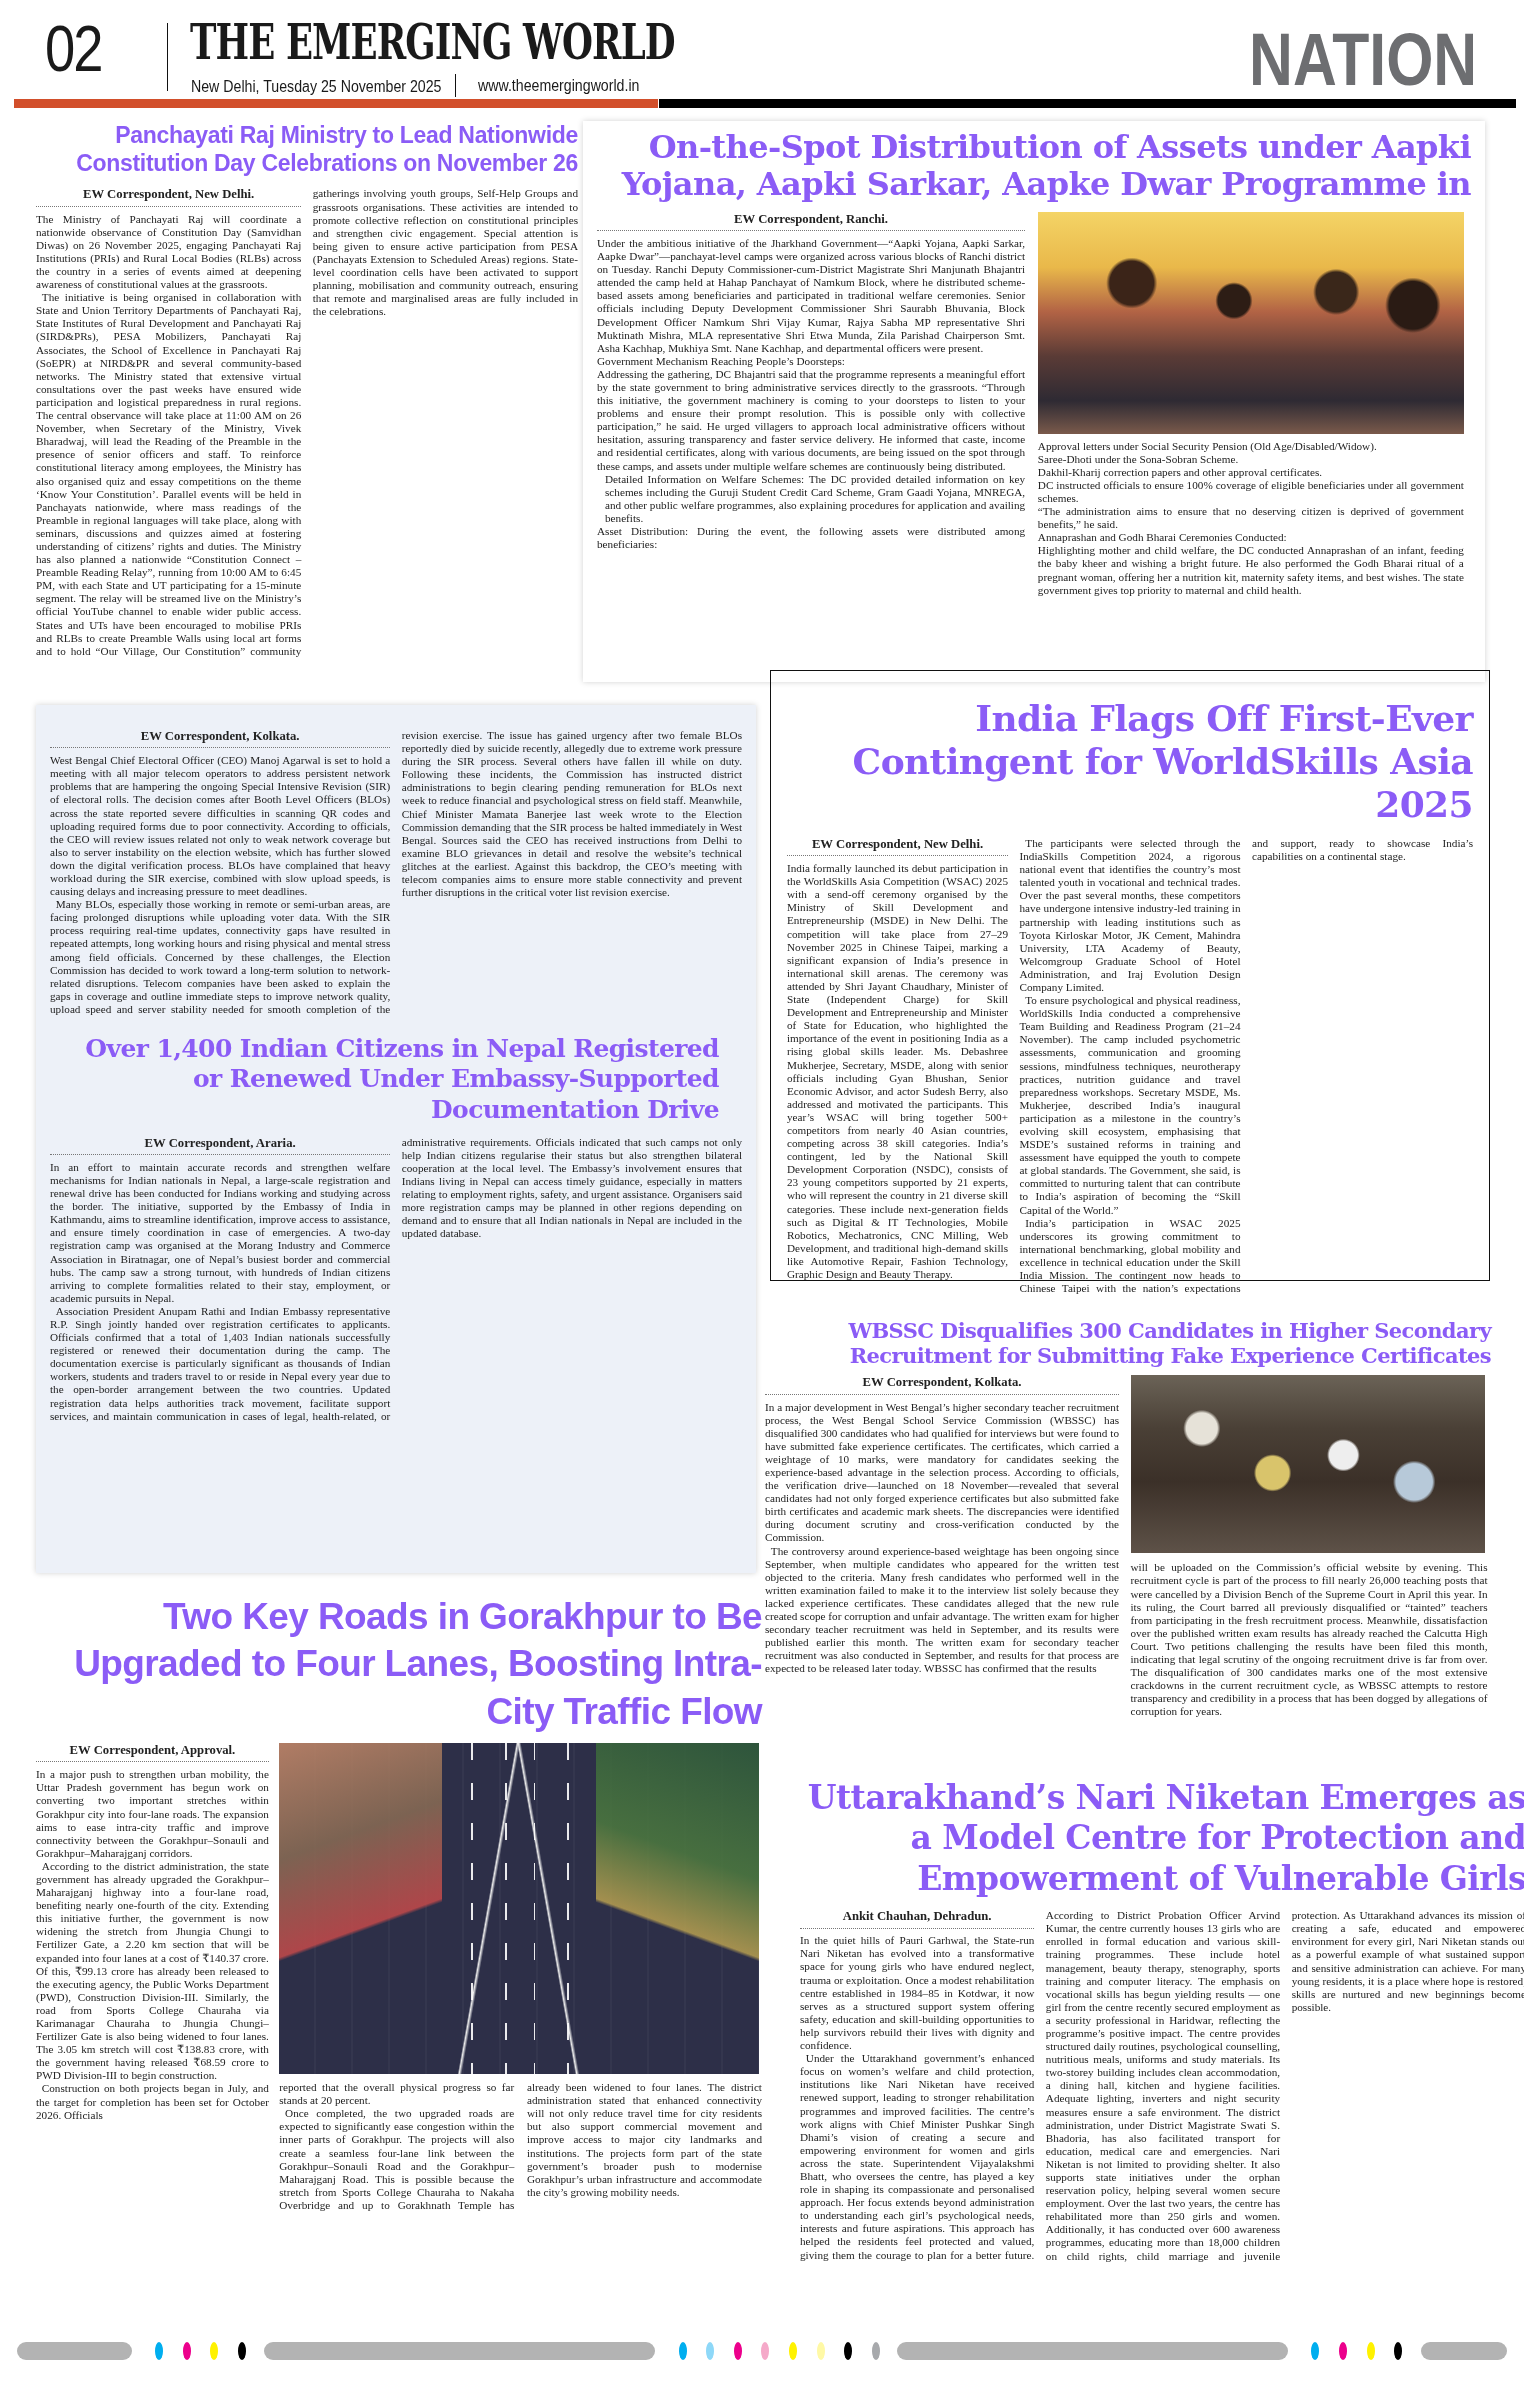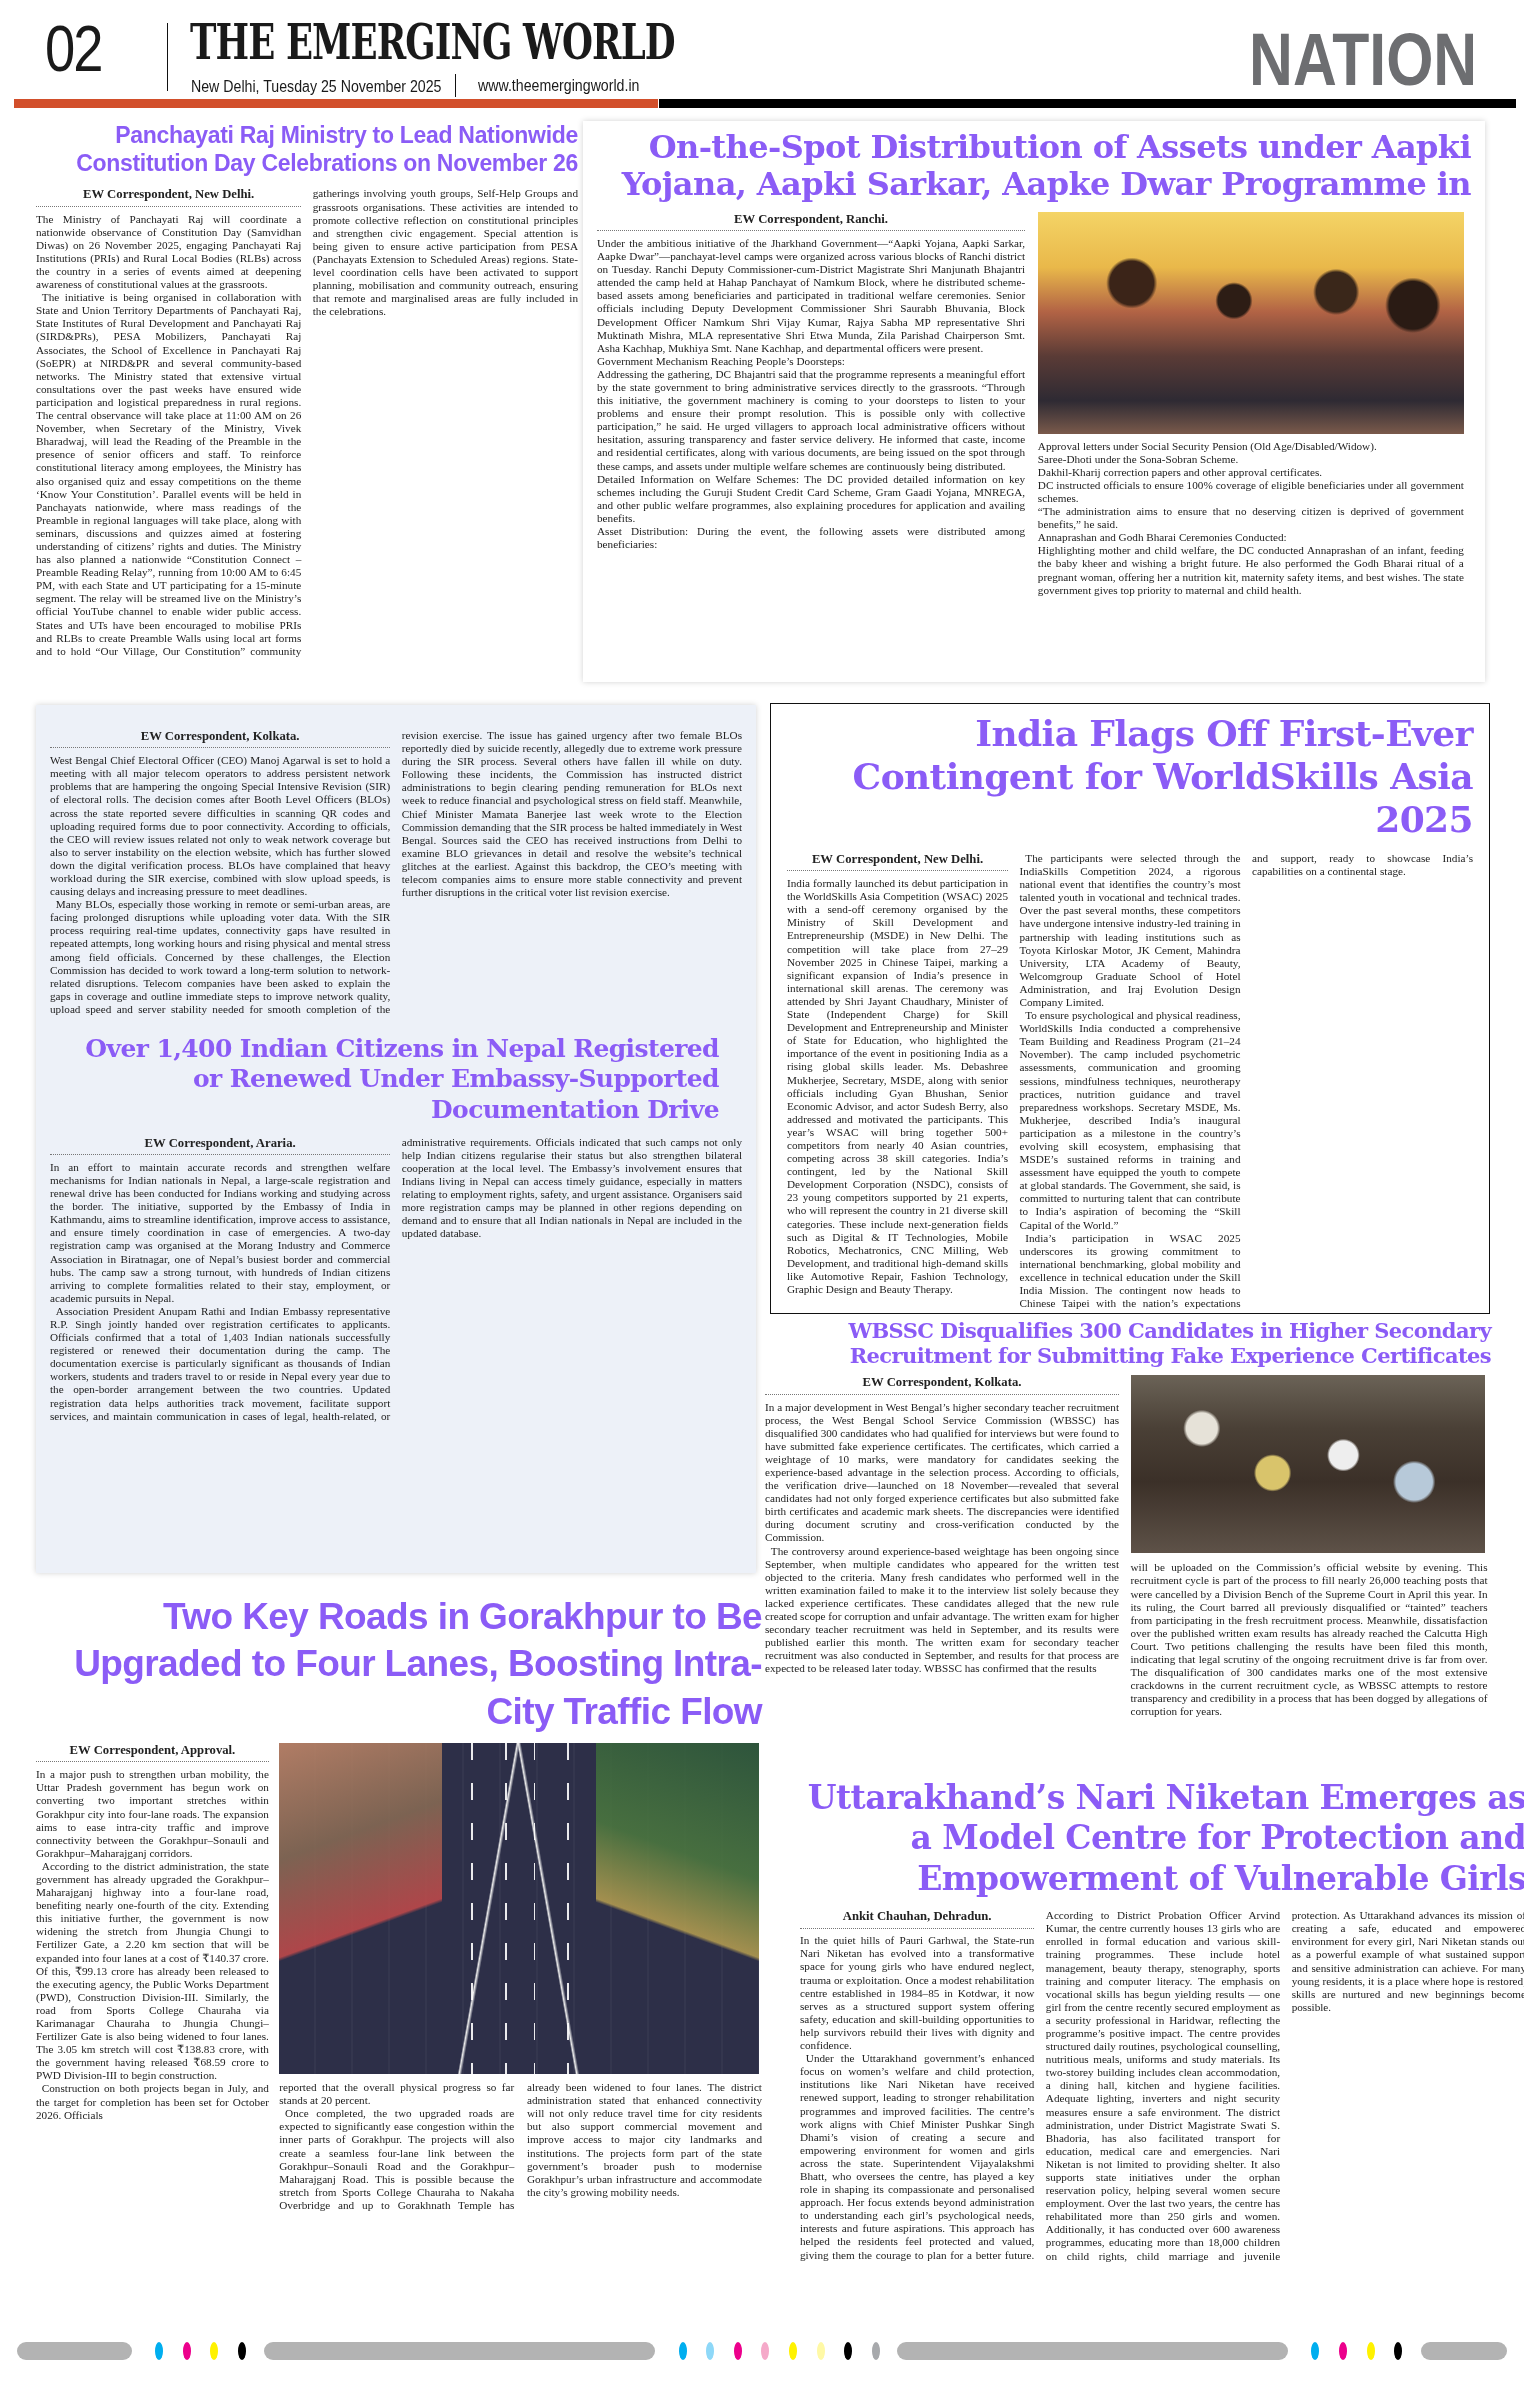--- a/index.html
+++ b/index.html
@@ -82,21 +82,21 @@
 </div>
 
 <div class="abs panel-shadow" style="left:583px; top:121px; width:902px; height:561px; padding:8px 14px;">
   <h2 class="headline" style="font-size:32px; line-height:1.15;">On-the-Spot Distribution of Assets under Aapki Yojana, Aapki Sarkar, Aapke Dwar Programme in</h2>
   <div style="display:flex; gap:12.7px; margin-top:9.2px;">
     <div class="body-text" style="width:429px;">
       <div class="byline">EW Correspondent, Ranchi.</div>
       <p>Under the ambitious initiative of the Jharkhand Government—“Aapki Yojana, Aapki Sarkar, Aapke Dwar”—panchayat-level camps were organized across various blocks of Ranchi district on Tuesday. Ranchi Deputy Commissioner-cum-District Magistrate Shri Manjunath Bhajantri attended the camp held at Hahap Panchayat of Namkum Block, where he distributed scheme-based assets among beneficiaries and participated in traditional welfare ceremonies. Senior officials including Deputy Development Commissioner Shri Saurabh Bhuvania, Block Development Officer Namkum Shri Vijay Kumar, Rajya Sabha MP representative Shri Muktinath Mishra, MLA representative Shri Etwa Munda, Zila Parishad Chairperson Smt. Asha Kachhap, Mukhiya Smt. Nane Kachhap, and departmental officers were present.</p>
       <p style="text-indent:0;">Government Mechanism Reaching People’s Doorsteps:</p>
       <p style="text-indent:0;">Addressing the gathering, DC Bhajantri said that the programme represents a meaningful effort by the state government to bring administrative services directly to the grassroots. “Through this initiative, the government machinery is coming to your doorsteps to listen to your problems and ensure their prompt resolution. This is possible only with collective participation,” he said. He urged villagers to approach local administrative officers without hesitation, assuring transparency and faster service delivery. He informed that caste, income and residential certificates, along with various documents, are being issued on the spot through these camps, and assets under multiple welfare schemes are continuously being distributed.</p>
-      <p style="text-indent:0;">Detailed Information on Welfare Schemes: The DC provided detailed information on key schemes including the Guruji Student Credit Card Scheme, Gram Gaadi Yojana, MNREGA, and other public welfare programmes, also explaining procedures for application and availing benefits.</p>
+      <p style="text-indent:0;margin-left:8px;">Detailed Information on Welfare Schemes: The DC provided detailed information on key schemes including the Guruji Student Credit Card Scheme, Gram Gaadi Yojana, MNREGA, and other public welfare programmes, also explaining procedures for application and availing benefits.</p>
       <p style="text-indent:0;">Asset Distribution: During the event, the following assets were distributed among beneficiaries:</p>
     </div>
     <div style="width:434px;">
       <div class="photo photo-crowd" style="width:426px; height:222px;" title="DC Bhajantri with beneficiaries at camp"></div>
       <div class="body-text" style="margin-top:5.8px; width:426px;">
         <p style="text-indent:0;">Approval letters under Social Security Pension (Old Age/Disabled/Widow).</p>
         <p style="text-indent:0;">Saree-Dhoti under the Sona-Sobran Scheme.</p>
         <p style="text-indent:0;">Dakhil-Kharij correction papers and other approval certificates.</p>
         <p style="text-indent:0;">DC  instructed officials to ensure 100% coverage of eligible beneficiaries under all government schemes.</p>
         <p style="text-indent:0;">“The administration aims to ensure that no deserving citizen is deprived of government benefits,” he said.</p>
@@ -118,21 +118,21 @@
   <div style="padding:5.8px 14px 0 14px;">
     <h2 class="headline" style="font-size:25px; line-height:1.22; padding:0 23px;">Over 1,400 Indian Citizens in Nepal Registered or Renewed Under Embassy-Supported Documentation Drive</h2>
     <div class="cols2 body-text" style="margin-top:10.4px; height:288px; column-fill:auto;">
       <div class="byline">EW Correspondent, Araria.</div>
       <p>In an effort to maintain accurate records and strengthen welfare mechanisms for Indian nationals in Nepal, a large-scale registration and renewal drive has been conducted for Indians working and studying across the border. The initiative, supported by the Embassy of India in Kathmandu, aims to streamline identification, improve access to assistance, and ensure timely coordination in case of emergencies. A two-day registration camp was organised at the Morang Industry and Commerce Association in Biratnagar, one of Nepal’s busiest border and commercial hubs. The camp saw a strong turnout, with hundreds of Indian citizens arriving to complete formalities related to their stay, employment, or academic pursuits in Nepal.</p>
       <p>Association President Anupam Rathi and Indian Embassy representative R.P. Singh jointly handed over registration certificates to applicants. Officials confirmed that a total of 1,403 Indian nationals successfully registered or renewed their documentation during the camp. The documentation exercise is particularly significant as thousands of Indian workers, students and traders travel to or reside in Nepal every year due to the open-border arrangement between the two countries. Updated registration data helps authorities track movement, facilitate support services, and maintain communication in cases of legal, health-related, or administrative requirements. Officials indicated that such camps not only help Indian citizens regularise their status but also strengthen bilateral cooperation at the local level. The Embassy’s involvement ensures that Indians living in Nepal can access timely guidance, especially in matters relating to employment rights, safety, and urgent assistance. Organisers said more registration camps may be planned in other regions depending on demand and to ensure that all Indian nationals in Nepal are included in the updated database.</p>
     </div>
   </div>
 </div>
 
-<div class="abs panel-border" style="left:770px; top:703px; width:720px; height:611px; padding:8px 16px;">
+<div class="abs panel-border" style="left:770px; top:670px; width:720px; height:611px; padding:26px 16px;">
   <h2 class="headline" style="font-size:36px; line-height:1.2;">India Flags Off First-Ever Contingent for WorldSkills Asia 2025</h2>
   <div class="cols3 body-text" style="margin-top:10.4px; height:460px; column-fill:auto;">
     <div class="byline">EW Correspondent, New Delhi.</div>
     <p>India formally launched its debut participation in the WorldSkills Asia Competition (WSAC) 2025 with a send-off ceremony organised by the Ministry of Skill Development and Entrepreneurship (MSDE) in New Delhi. The competition will take place from 27–29 November 2025 in Chinese Taipei, marking a significant expansion of India’s presence in international skill arenas. The ceremony was attended by Shri Jayant Chaudhary, Minister of State (Independent Charge) for Skill Development and Entrepreneurship and Minister of State for Education, who highlighted the importance of the event in positioning India as a rising global skills leader.  Ms. Debashree Mukherjee, Secretary, MSDE, along with senior officials including Gyan Bhushan, Senior Economic Advisor, and actor Sudesh Berry, also addressed and motivated the participants. This year’s WSAC will bring together 500+ competitors from nearly 40 Asian countries, competing across 38 skill categories. India’s contingent, led by the National Skill Development Corporation (NSDC), consists of 23 young competitors supported by 21 experts, who will represent the country in 21 diverse skill categories. These include next-generation fields such as Digital &amp; IT Technologies, Mobile Robotics, Mechatronics, CNC Milling, Web Development, and traditional high-demand skills like Automotive Repair, Fashion Technology, Graphic Design and Beauty Therapy.</p>
     <p>The participants were selected through the IndiaSkills Competition 2024, a rigorous national event that identifies the country’s most talented youth in vocational and technical trades. Over the past several months, these competitors have undergone intensive industry-led training in partnership with leading institutions such as Toyota Kirloskar Motor, JK Cement, Mahindra University, LTA Academy of Beauty, Welcomgroup Graduate School of Hotel Administration, and Iraj Evolution Design Company Limited.</p>
     <p>To ensure psychological and physical readiness, WorldSkills India conducted a comprehensive Team Building and Readiness Program (21–24 November). The camp included psychometric assessments, communication and grooming sessions, mindfulness techniques, neurotherapy practices, nutrition guidance and travel preparedness workshops. Secretary MSDE, Ms. Mukherjee, described India’s inaugural participation as a milestone in the country’s evolving skill ecosystem, emphasising that MSDE’s sustained reforms in training and assessment have equipped the youth to compete at global standards. The Government, she said, is committed to nurturing talent that can contribute to India’s aspiration of becoming the “Skill Capital of the World.”</p>
     <p>India’s participation in WSAC 2025 underscores its growing commitment to international benchmarking, global mobility and excellence in technical education under the Skill India Mission. The contingent now heads to Chinese Taipei with the nation’s expectations and support, ready to showcase India’s capabilities on a continental stage.</p>
   </div>
 </div>
 

